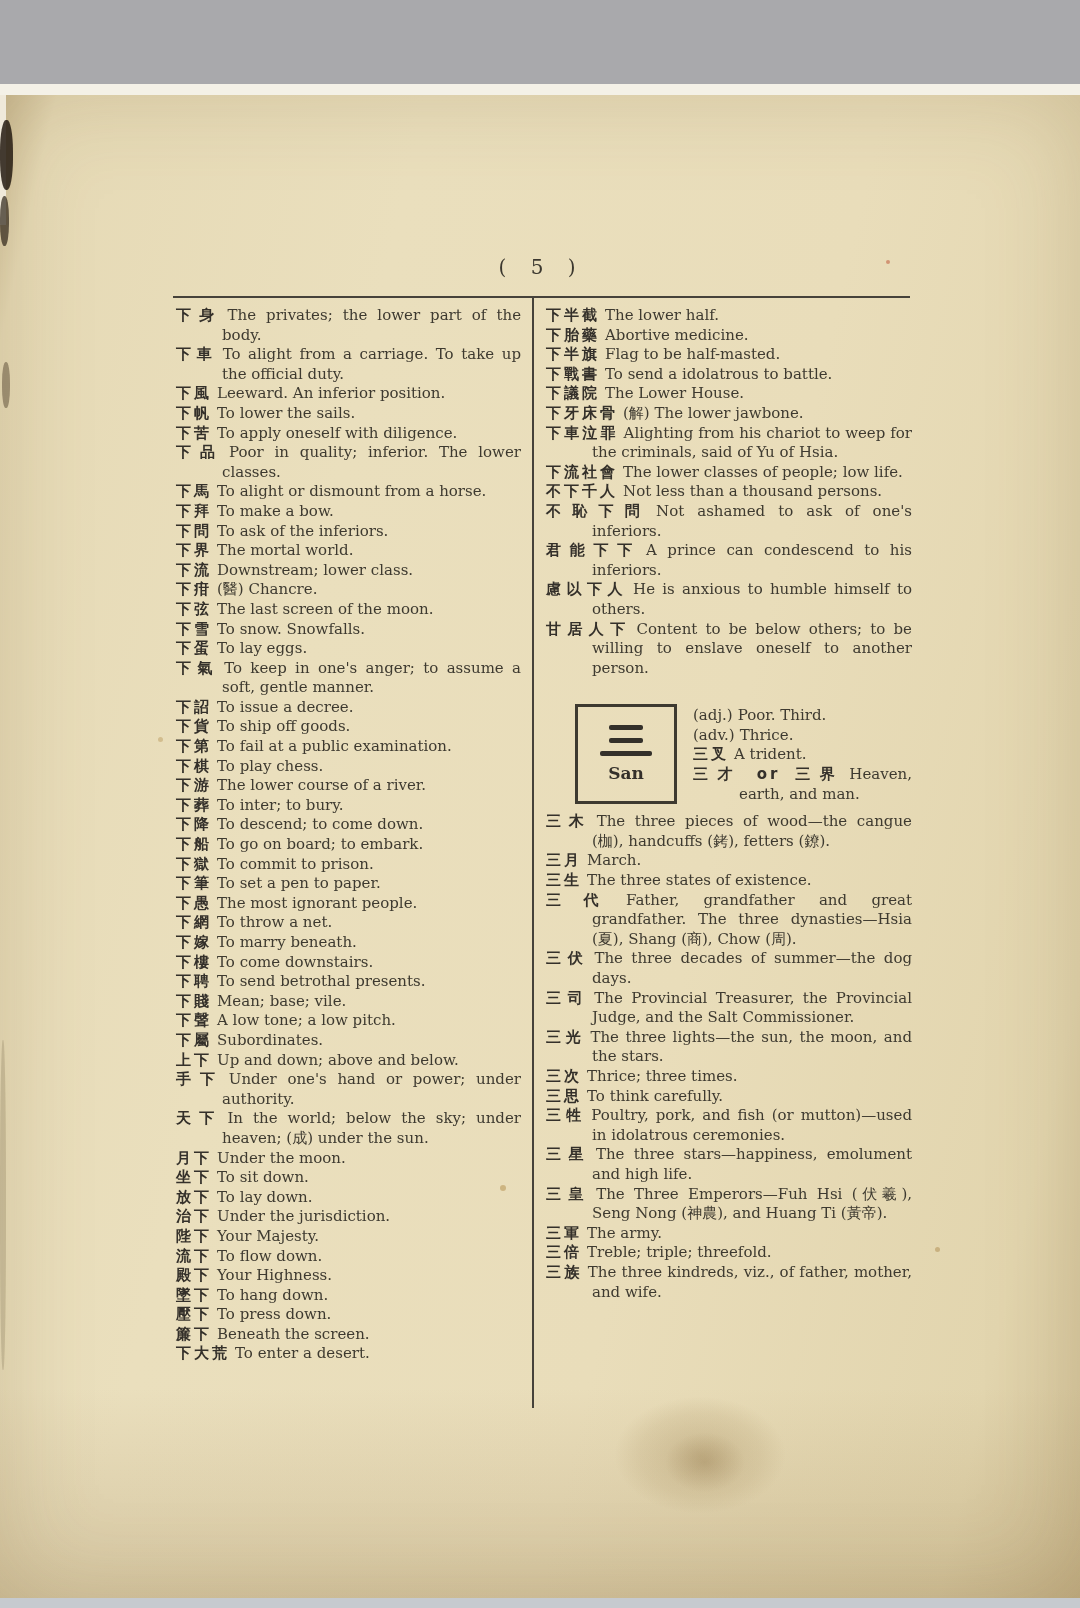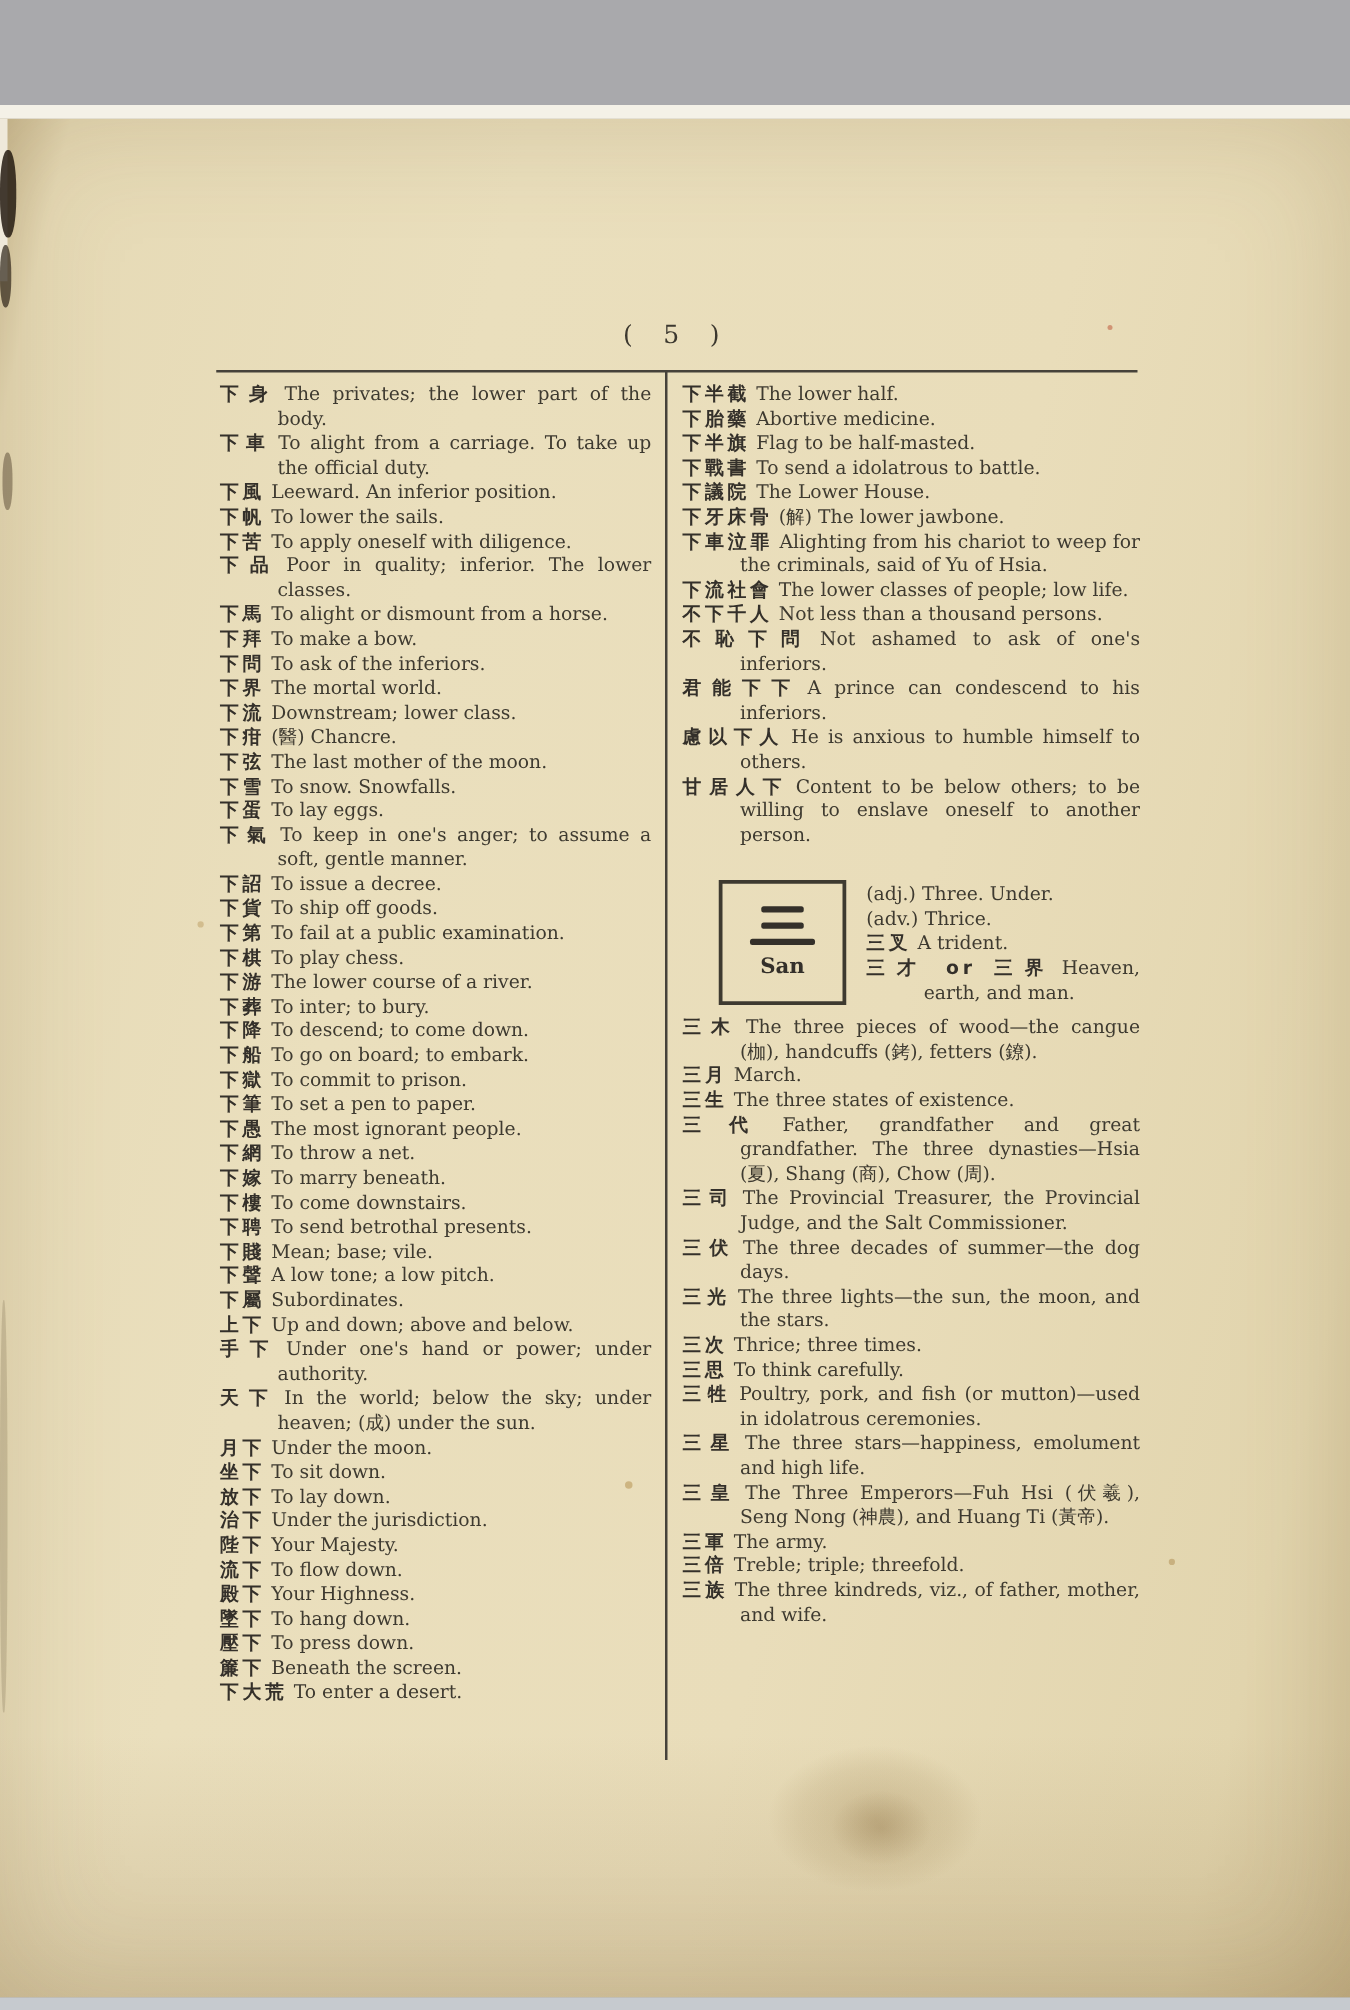--- a/index.html
+++ b/index.html
@@ -83,21 +83,21 @@
         <div class="entry"><span class="head">下拜</span><span>To make a bow.</span></div>
 
         <div class="entry"><span class="head">下問</span><span>To ask of the inferiors.</span></div>
 
         <div class="entry"><span class="head">下界</span><span>The mortal world.</span></div>
 
         <div class="entry"><span class="head">下流</span><span>Downstream; lower class.</span></div>
 
         <div class="entry"><span class="head">下疳</span><span>(醫) Chancre.</span></div>
 
-        <div class="entry"><span class="head">下弦</span><span>The last mother of the moon.</span></div>
+        <div class="entry"><span class="head">下弦</span><span>The last screen of the moon.</span></div>
 
         <div class="entry"><span class="head">下雪</span><span>To snow.  Snowfalls.</span></div>
 
         <div class="entry"><span class="head">下蛋</span><span>To lay eggs.</span></div>
 
         <div class="entry"><span class="head">下氣</span><span>To keep in one's anger; to assume a soft, gentle manner.</span></div>
 
         <div class="entry"><span class="head">下詔</span><span>To issue a decree.</span></div>
 
         <div class="entry"><span class="head">下貨</span><span>To ship off goods.</span></div>
@@ -198,43 +198,43 @@
           <div class="san-bars">
             <div class="b b1"></div>
               <div class="b b2"></div>
               <div class="b b3"></div>
           </div>
 
           <div class="san-roman">San</div>
         </div>
         <div class="san-lines">
 
-            <div class="entry"><span class="it">(adj.)</span><span>Three.  Under.</span></div>
+            <div class="entry"><span class="it">(adj.)</span><span>Poor.  Third.</span></div>
 
             <div class="entry"><span class="it">(adv.)</span><span>Thrice.</span></div>
 
             <div class="entry"><span class="head">三叉</span><span>A trident.</span></div>
 
             <div class="entry"><span class="head">三才 or 三界</span><span>Heaven, earth, and man.</span></div>
           </div>
       </div>
 
       <div>
 
           <div class="entry"><span class="head">三木</span><span>The three pieces of wood—the cangue (枷), handcuffs (銬), fetters (鐐).</span></div>
 
           <div class="entry"><span class="head">三月</span><span>March.</span></div>
 
           <div class="entry"><span class="head">三生</span><span>The three states of existence.</span></div>
 
           <div class="entry"><span class="head">三代</span><span>Father, grandfather and great grandfather.  The three dynasties—Hsia (夏), Shang (商), Chow (周).</span></div>
 
+          <div class="entry"><span class="head">三伏</span><span>The three decades of summer—the dog days.</span></div>
+
           <div class="entry"><span class="head">三司</span><span>The Provincial Treasurer, the Provincial Judge, and the Salt Commissioner.</span></div>
-
-          <div class="entry"><span class="head">三伏</span><span>The three decades of summer—the dog days.</span></div>
 
           <div class="entry"><span class="head">三光</span><span>The three lights—the sun, the moon, and the stars.</span></div>
 
           <div class="entry"><span class="head">三次</span><span>Thrice; three times.</span></div>
 
           <div class="entry"><span class="head">三思</span><span>To think carefully.</span></div>
 
           <div class="entry"><span class="head">三牲</span><span>Poultry, pork, and fish (or mutton)—used in idolatrous ceremonies.</span></div>
 
           <div class="entry"><span class="head">三星</span><span>The three stars—happiness, emolument and high life.</span></div>

